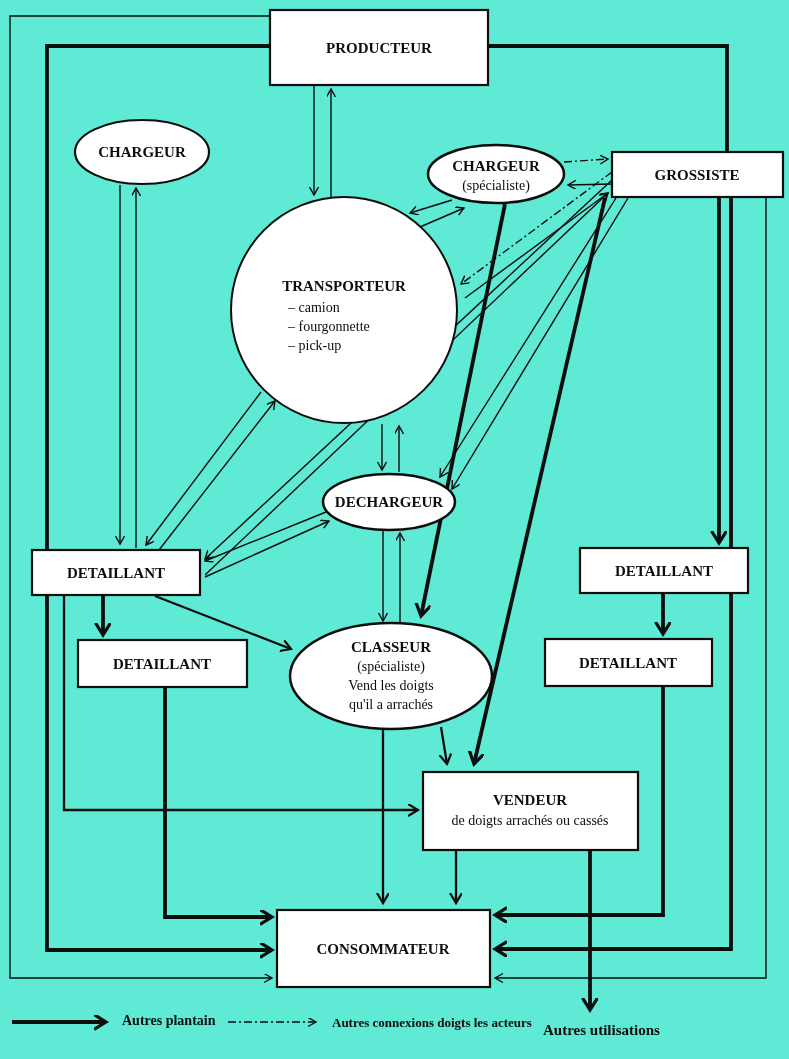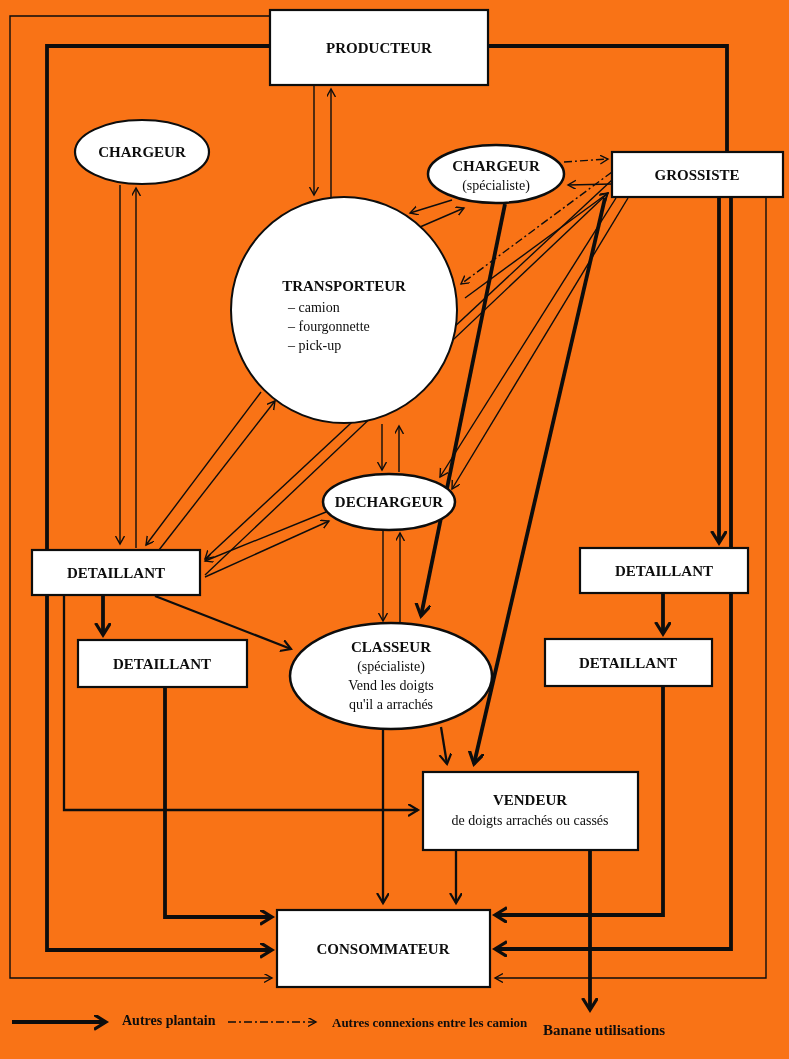--- a/index.html
+++ b/index.html
@@ -1,19 +1,19 @@
 <!DOCTYPE html>
 <html><head>
 <meta charset="utf-8">
 <style>
   html,body{margin:0;padding:0;background:#f2f2ee;}
   .page{
     position:relative;
     width:789px;height:1059px;
-    background:#f97316;
+    background:#5eead4;
     font-family:"Liberation Serif","DejaVu Serif",serif;
     overflow:hidden;
     margin:0 auto;
   }
   svg{position:absolute;left:0;top:0;}
   svg polyline{fill:none;stroke:#0d0d0d;stroke-linejoin:miter;}
   .e-t{stroke-width:1.4;}
   .e-m{stroke-width:2.3;}
   .e-b{stroke-width:3.8;}
   .e-dd{stroke-width:1.4;stroke-dasharray:8 3 2 3;}
@@ -148,15 +148,15 @@
             <text x="530" y="825" font-size="14" text-anchor="middle" font-weight="normal" font-family="&quot;Liberation Serif&quot;,&quot;DejaVu Serif&quot;,serif">de doigts arrachés ou cassés</text>
           </g>
           <g>
             <rect x="277" y="910" width="213" height="77" class="node-shape" stroke-width="2.2"></rect>
             <text x="383" y="954" font-size="15" text-anchor="middle" font-weight="bold" font-family="&quot;Liberation Serif&quot;,&quot;DejaVu Serif&quot;,serif">CONSOMMATEUR</text>
           </g>
         </g>
       </svg>
     </div>
   <span class="legend-label legend-banane">Autres plantain</span>
-  <span class="legend-label legend-autres">Autres connexions entre les camion</span>
-  <span class="legend-label legend-utilisations">Banane utilisations</span>
+  <span class="legend-label legend-autres">Autres connexions doigts les acteurs</span>
+  <span class="legend-label legend-utilisations">Autres utilisations</span>
 </div>
 
 </body></html>

